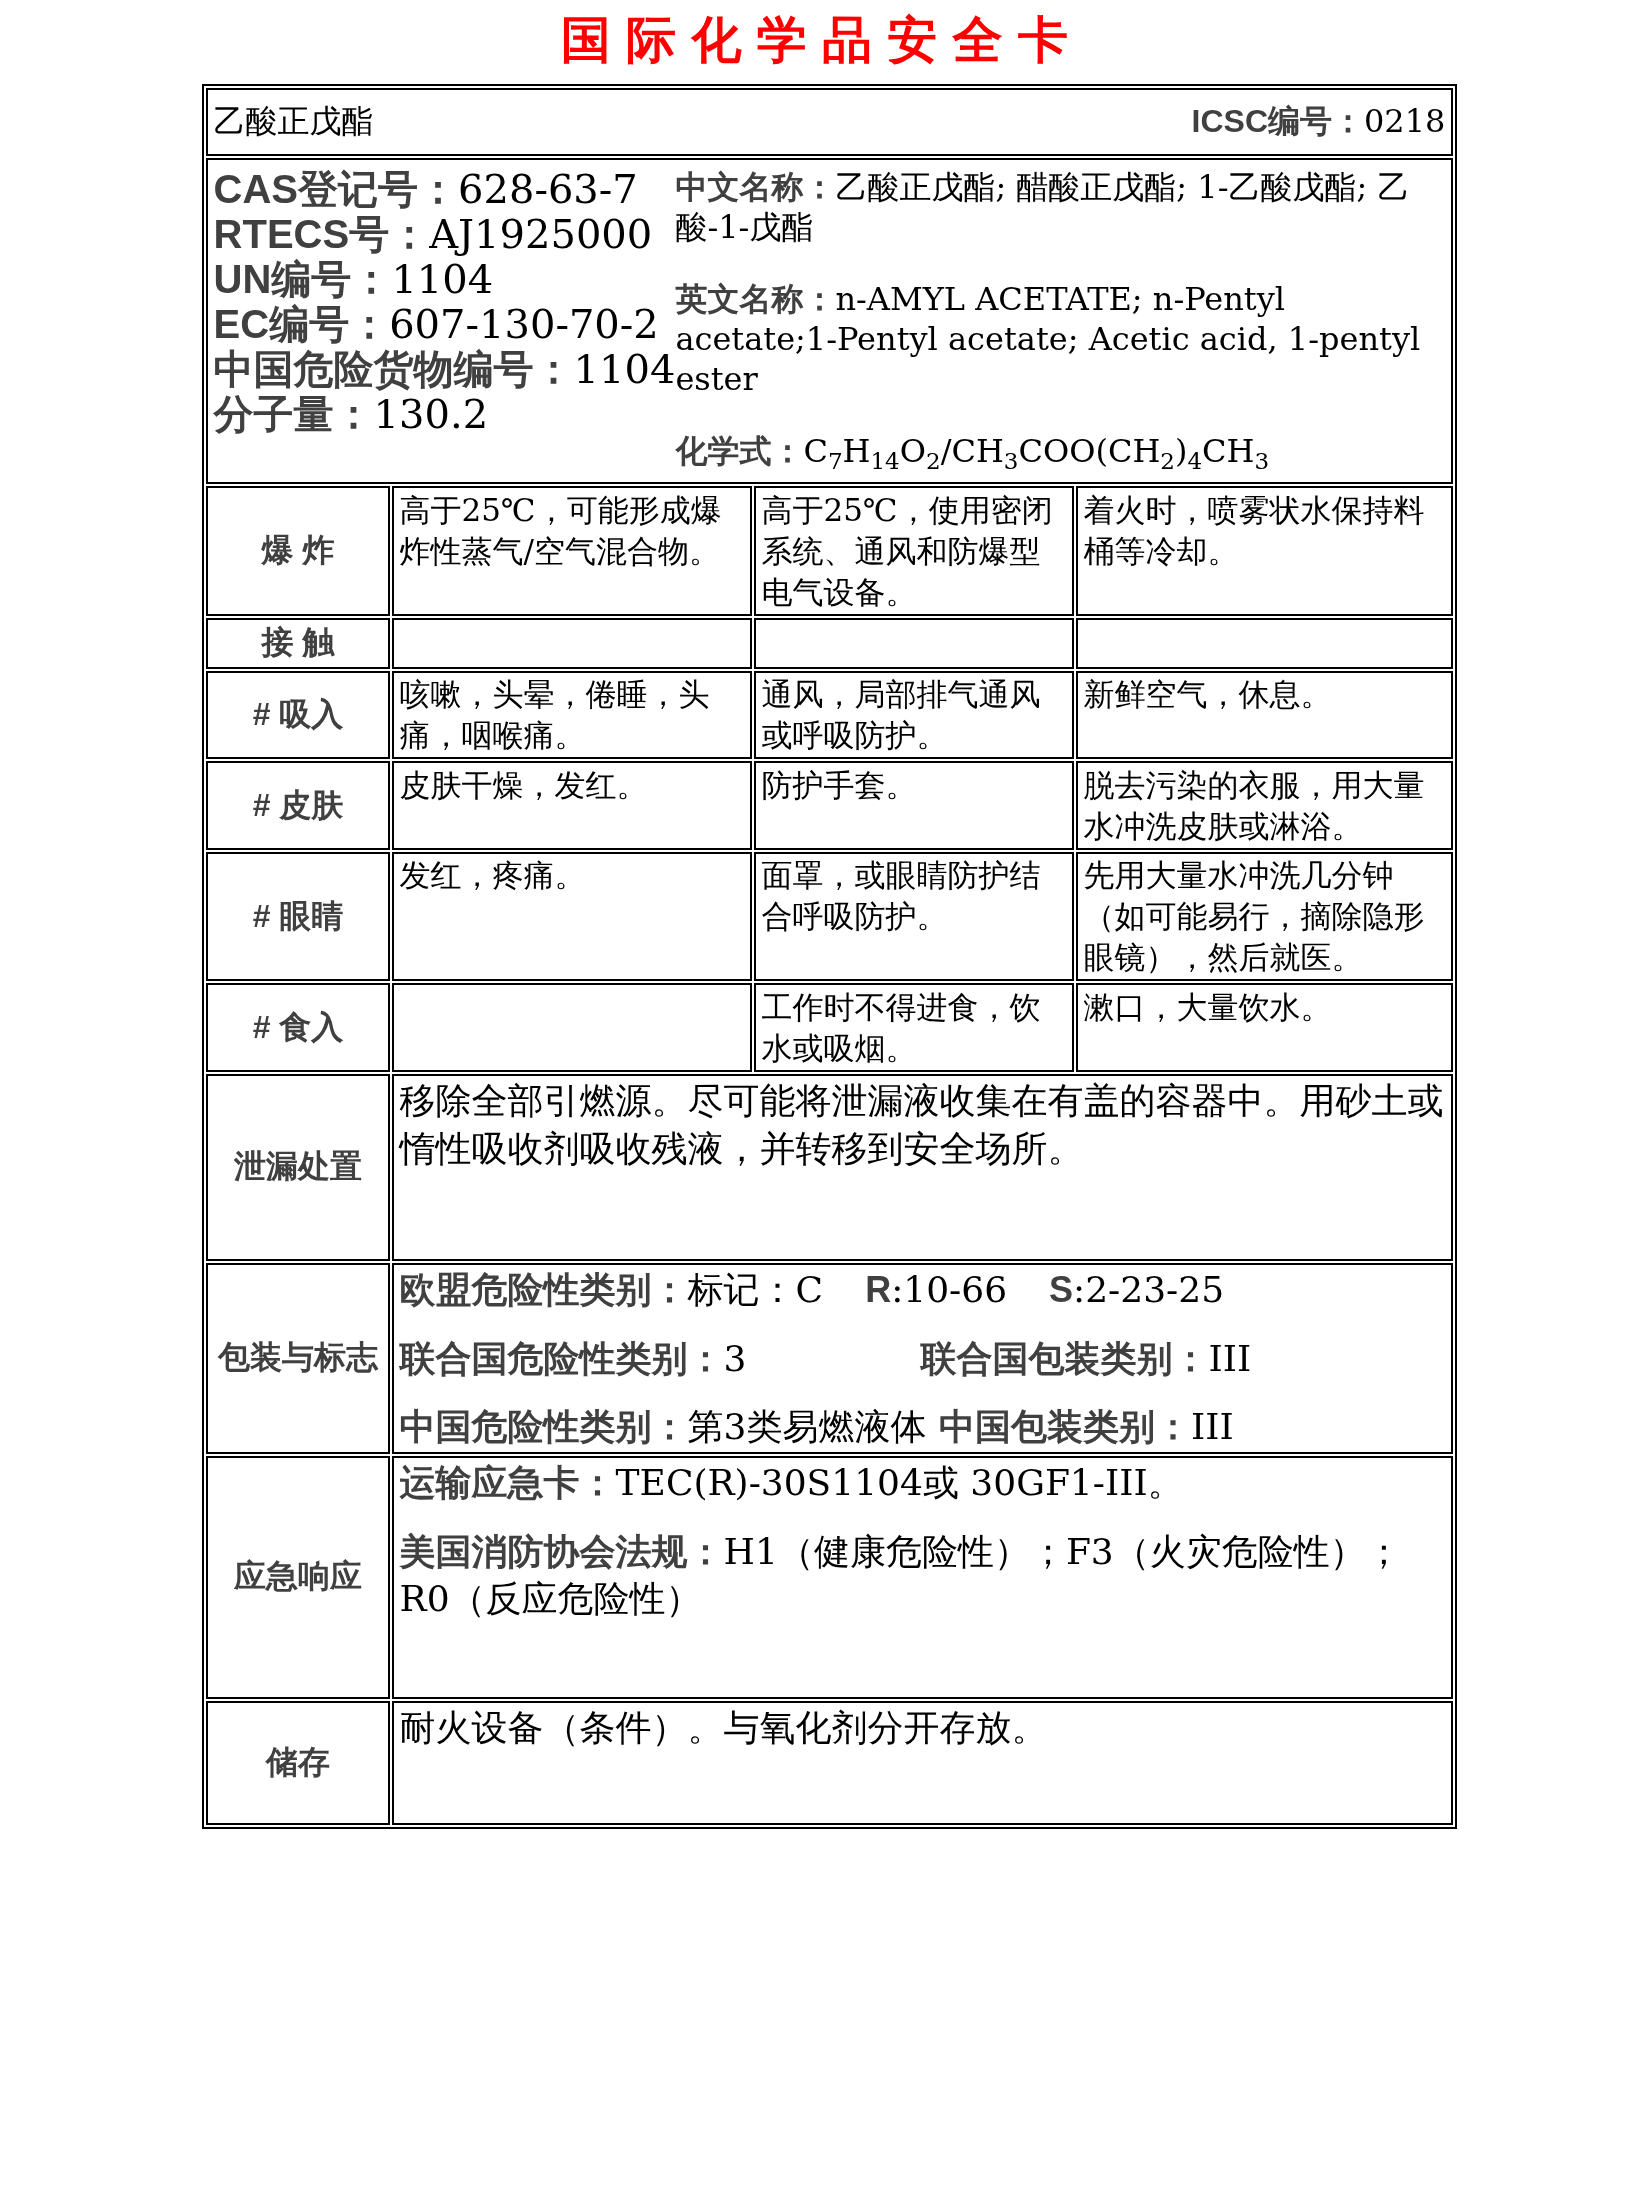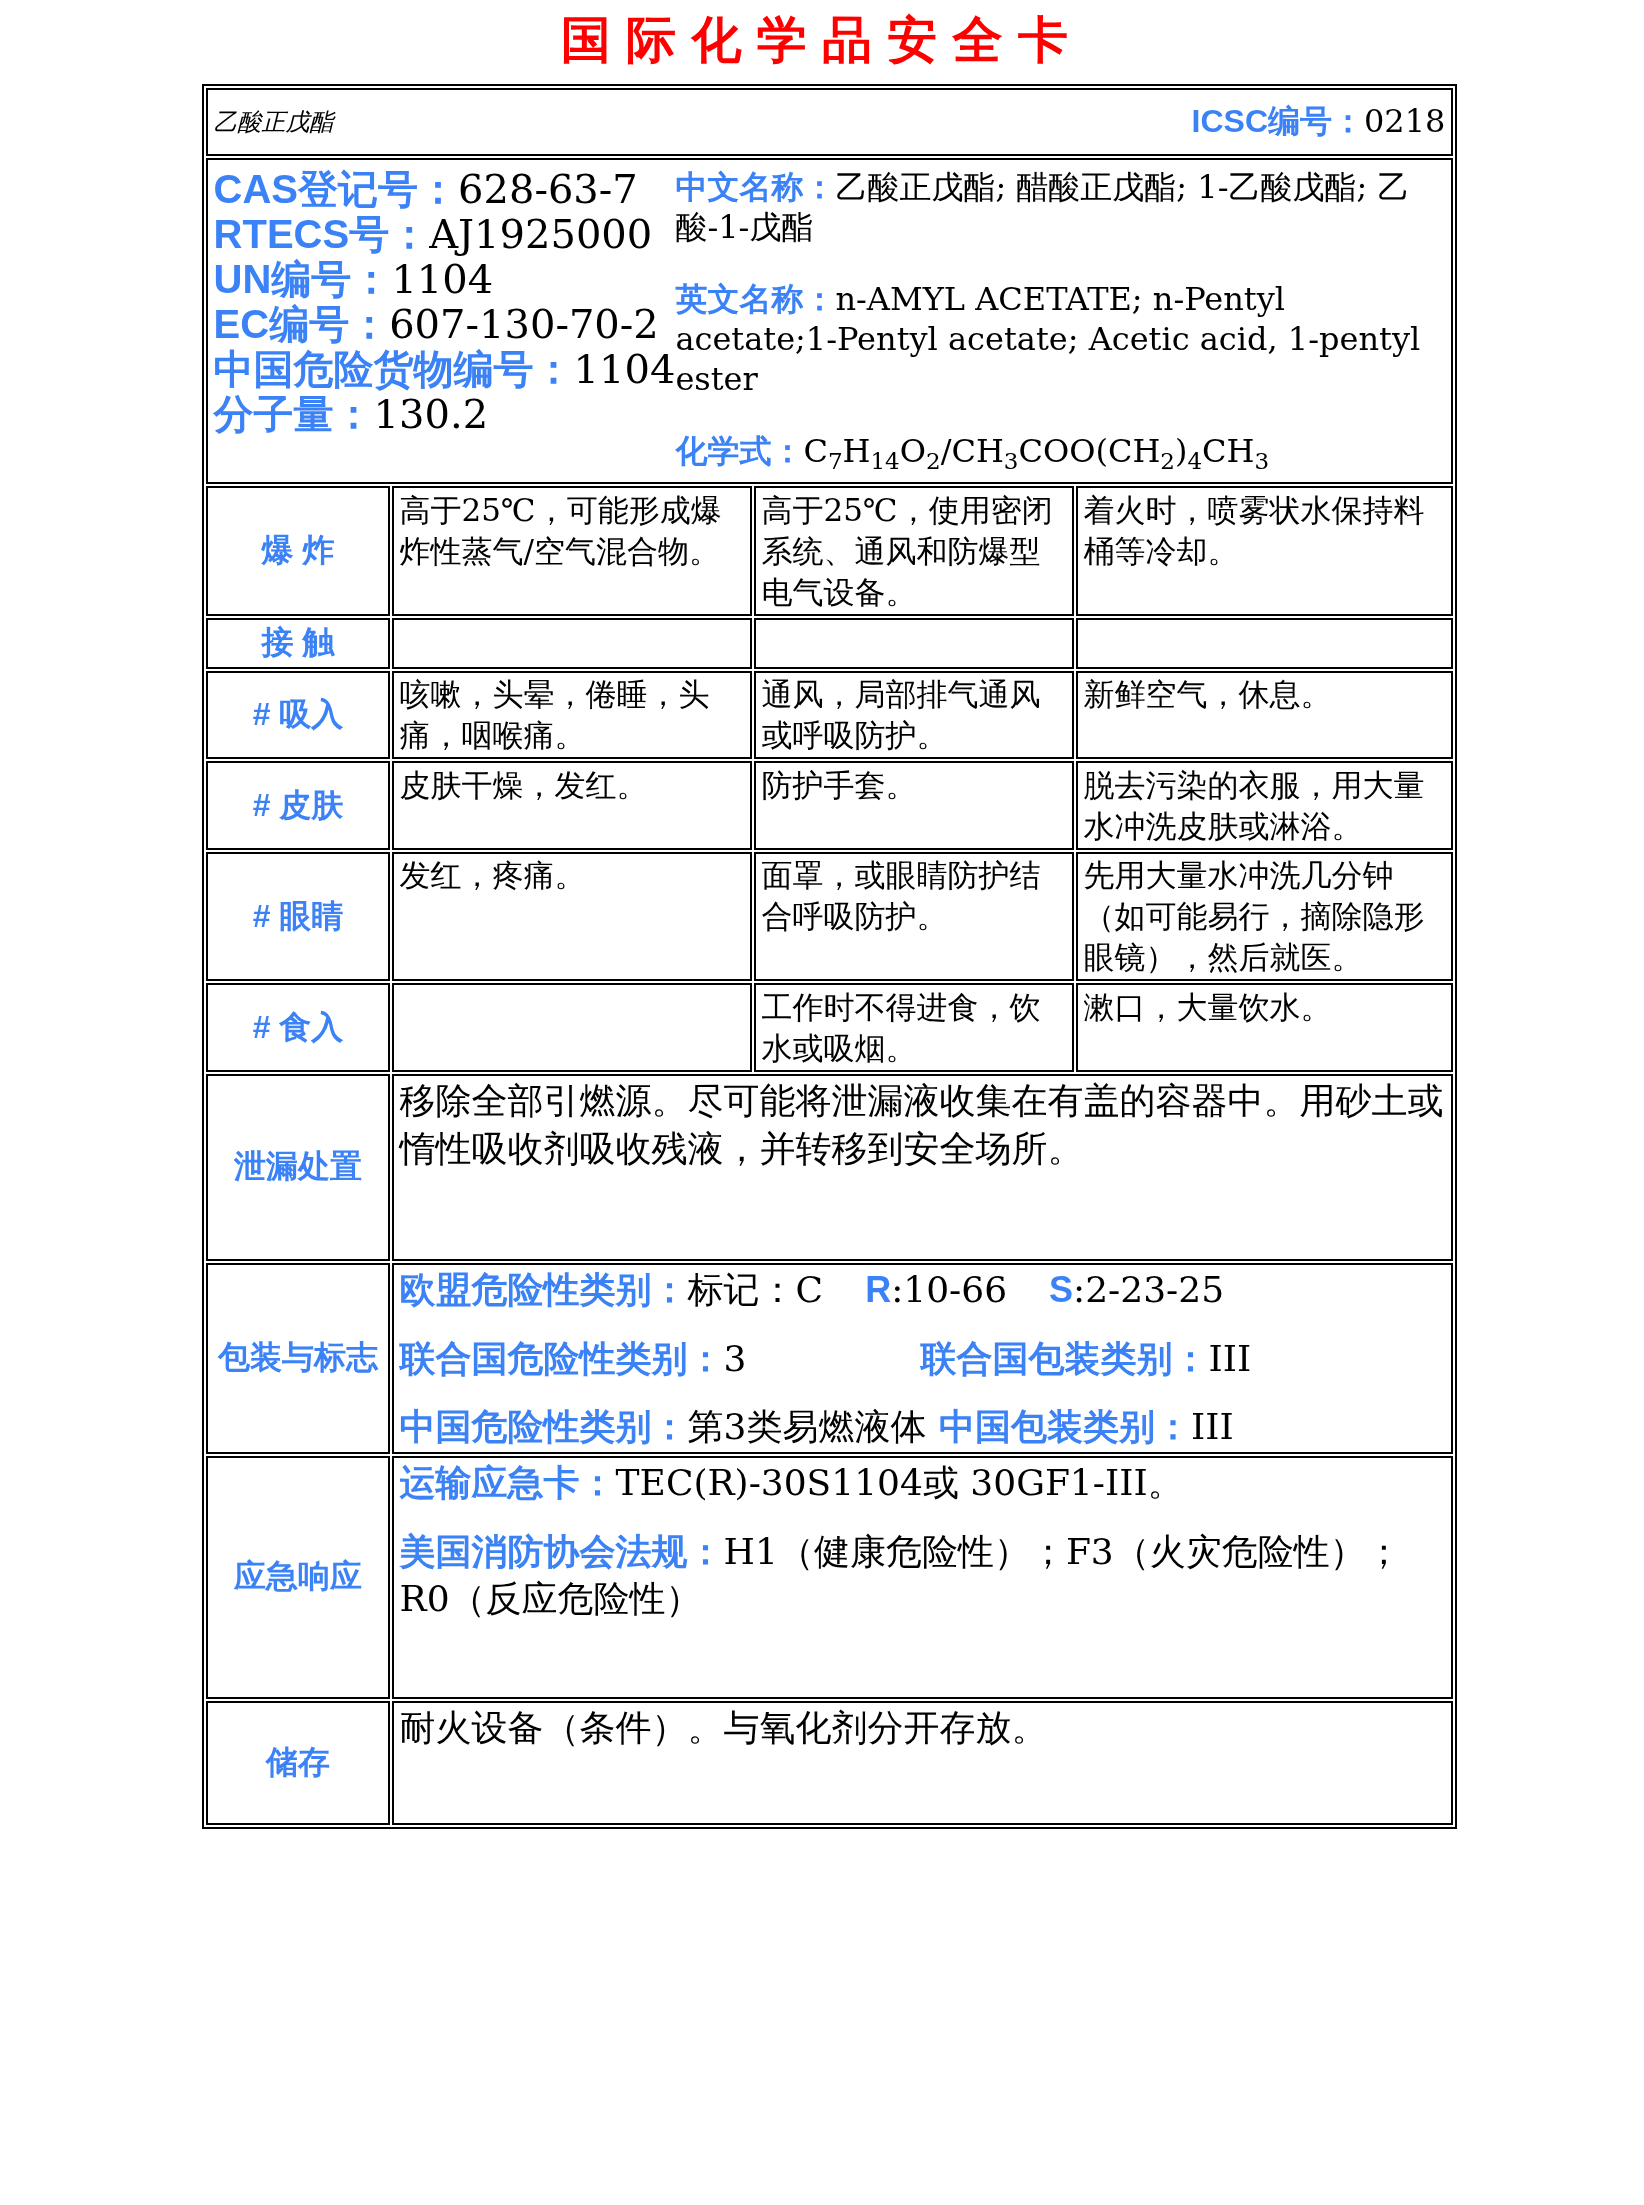--- a/index.html
+++ b/index.html
@@ -33,28 +33,28 @@
     background: #ffffff;
   }
   .card-table td, .card-table th {
     border: 2.1px solid #000000;
     padding: 1.4px 5.6px;
     vertical-align: top;
     background: #ffffff;
     overflow: hidden;
   }
   .lbl {
-    color: #3b82f6;
+    color: #404040;
     font-weight: bold;
     font-family: "Liberation Sans", "DejaVu Sans", sans-serif;
   }
   
   tr.r-name td { height: 61px; vertical-align: middle; }
   .name-flex { display: flex; justify-content: space-between; align-items: center; }
-  .substance-name { font-size: 24px; font-style: italic; }
+  .substance-name { font-size: 32px; }
   .icsc-wrap { font-size: 32px; white-space: nowrap; }
   
   tr.r-info td { height: 263px; }
   .info-flex { display: flex; padding-top: 5.6px; }
   .info-left { flex: 0 0 440px; }
   .id-line { font-size: 40px; line-height: 45px; white-space: nowrap; }
   .info-right { flex: 1 1 auto; }
   .name-para { font-size: 32px; line-height: 40px; margin-bottom: 32px; }
   .formula-line { font-size: 32px; line-height: 40px; margin-bottom: 0; }
   .formula-line sub { font-size: 72%; }

